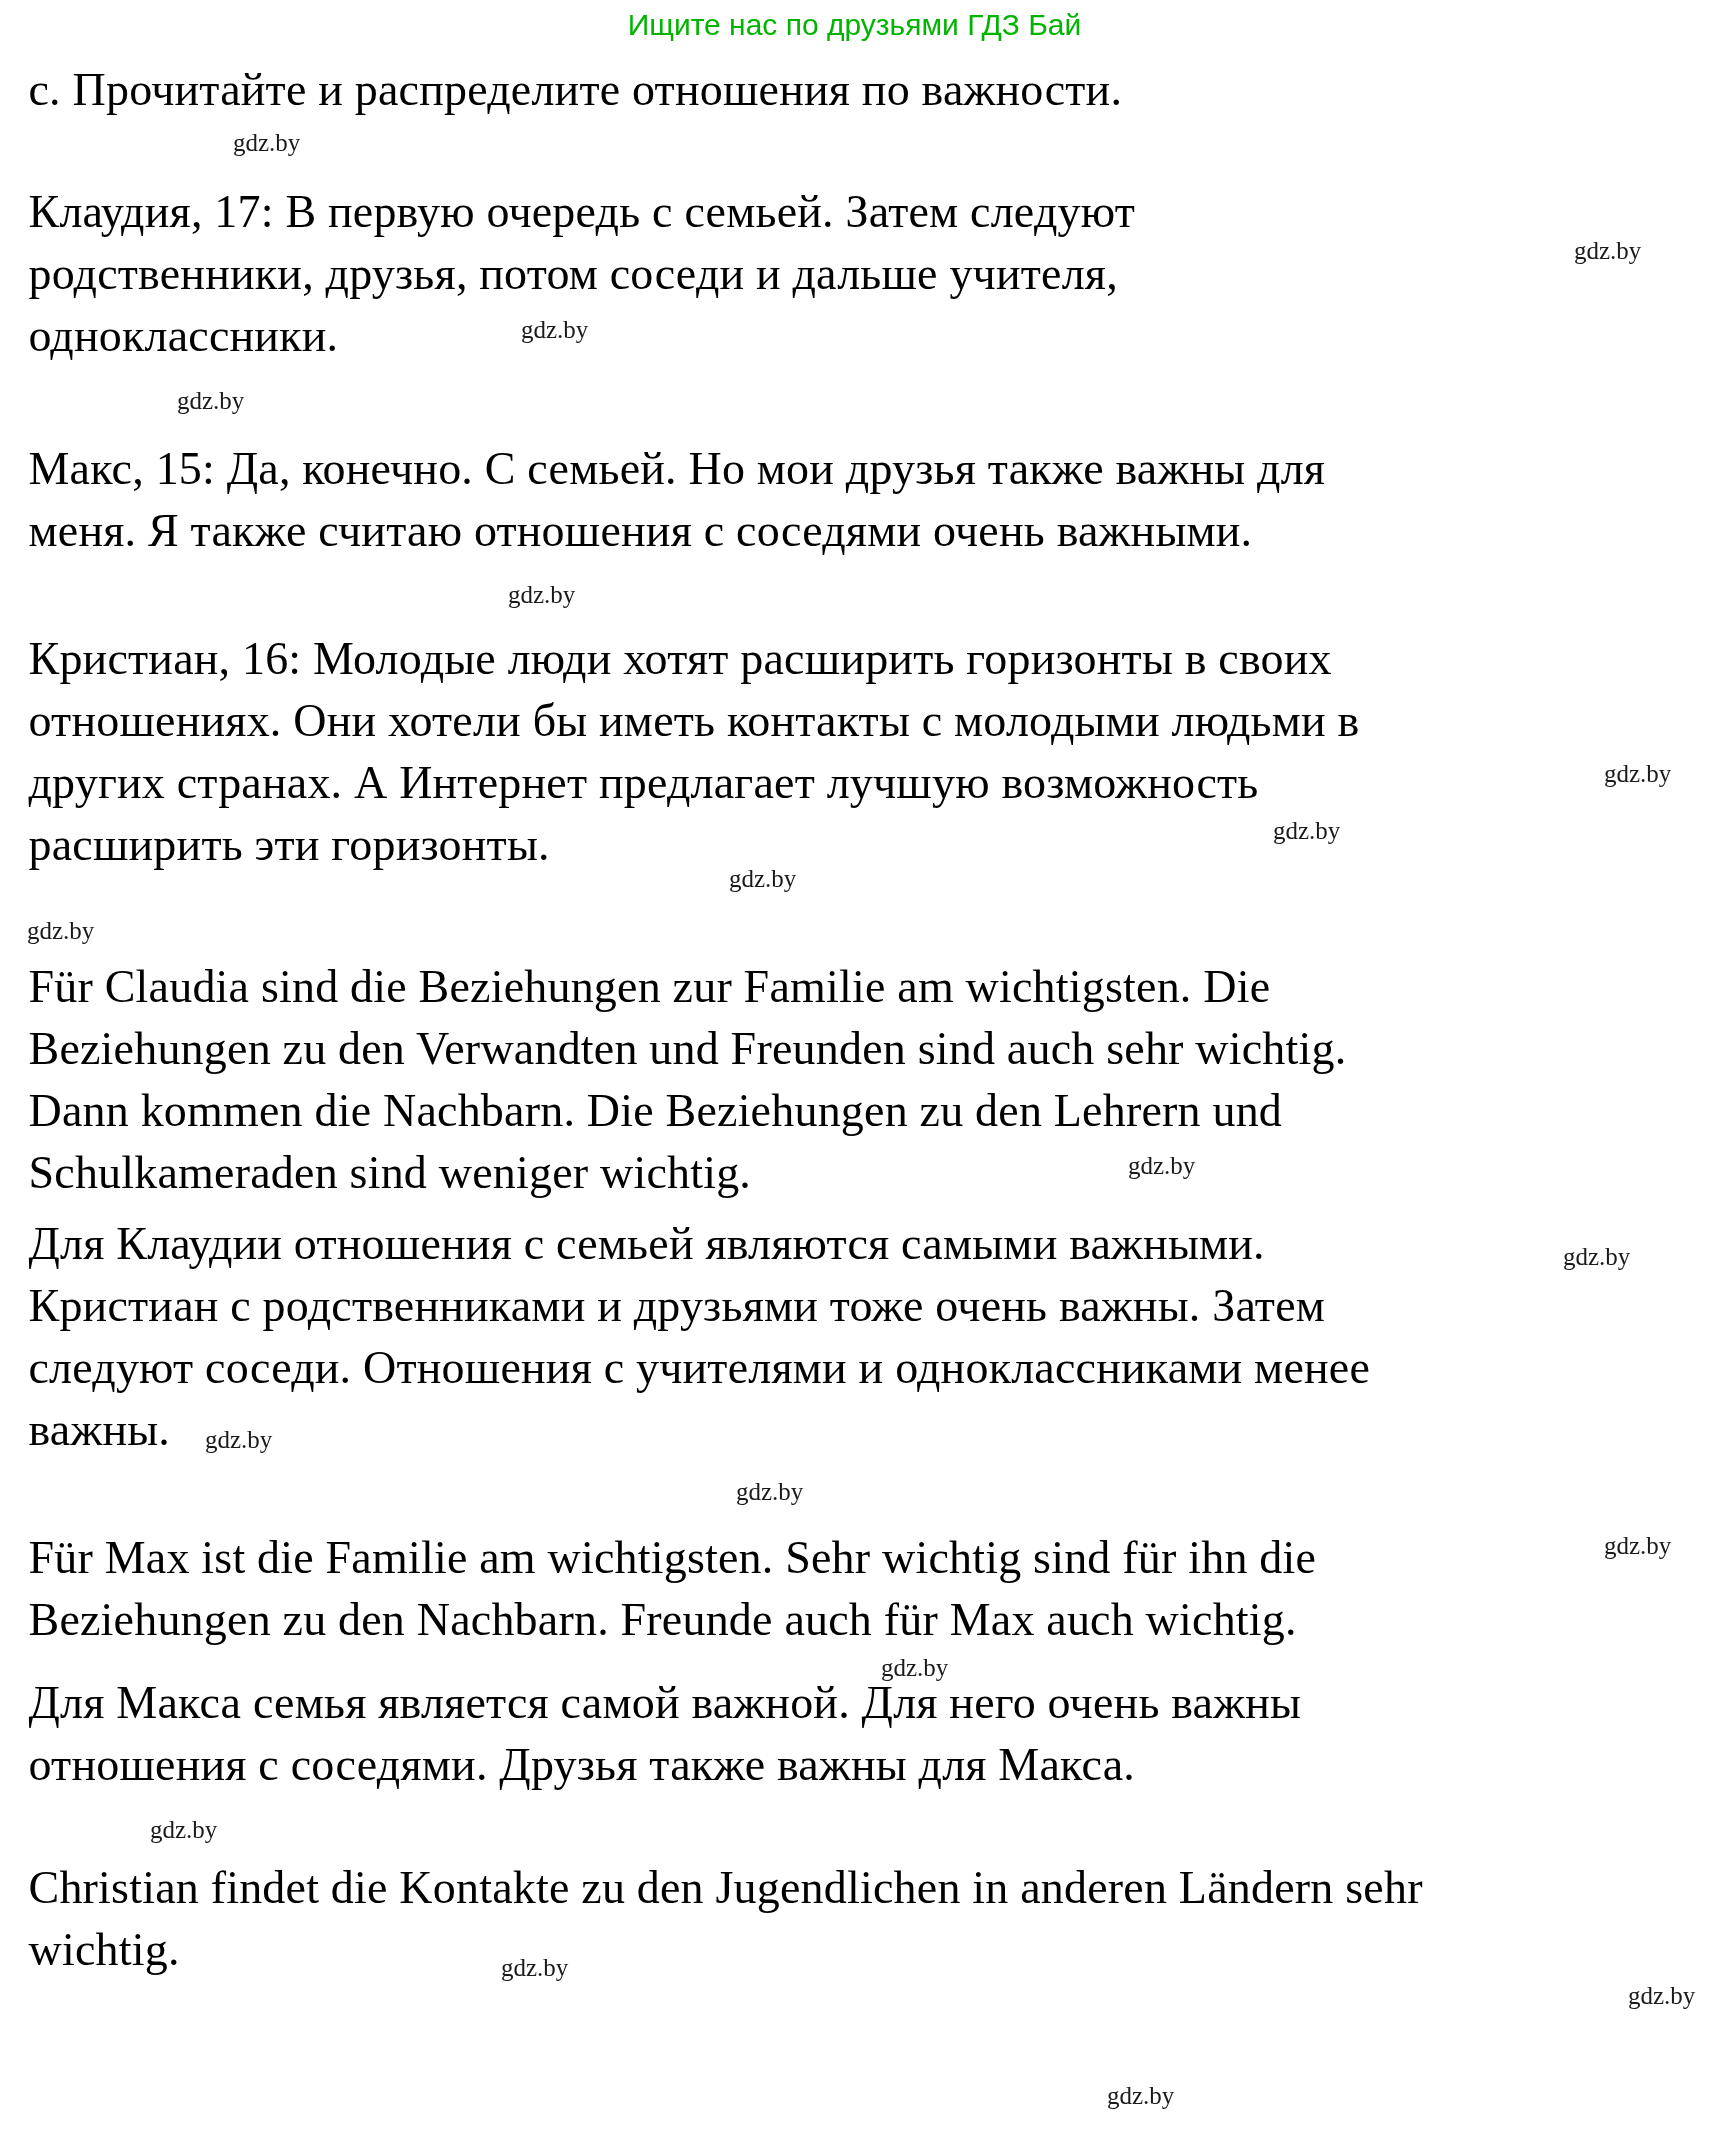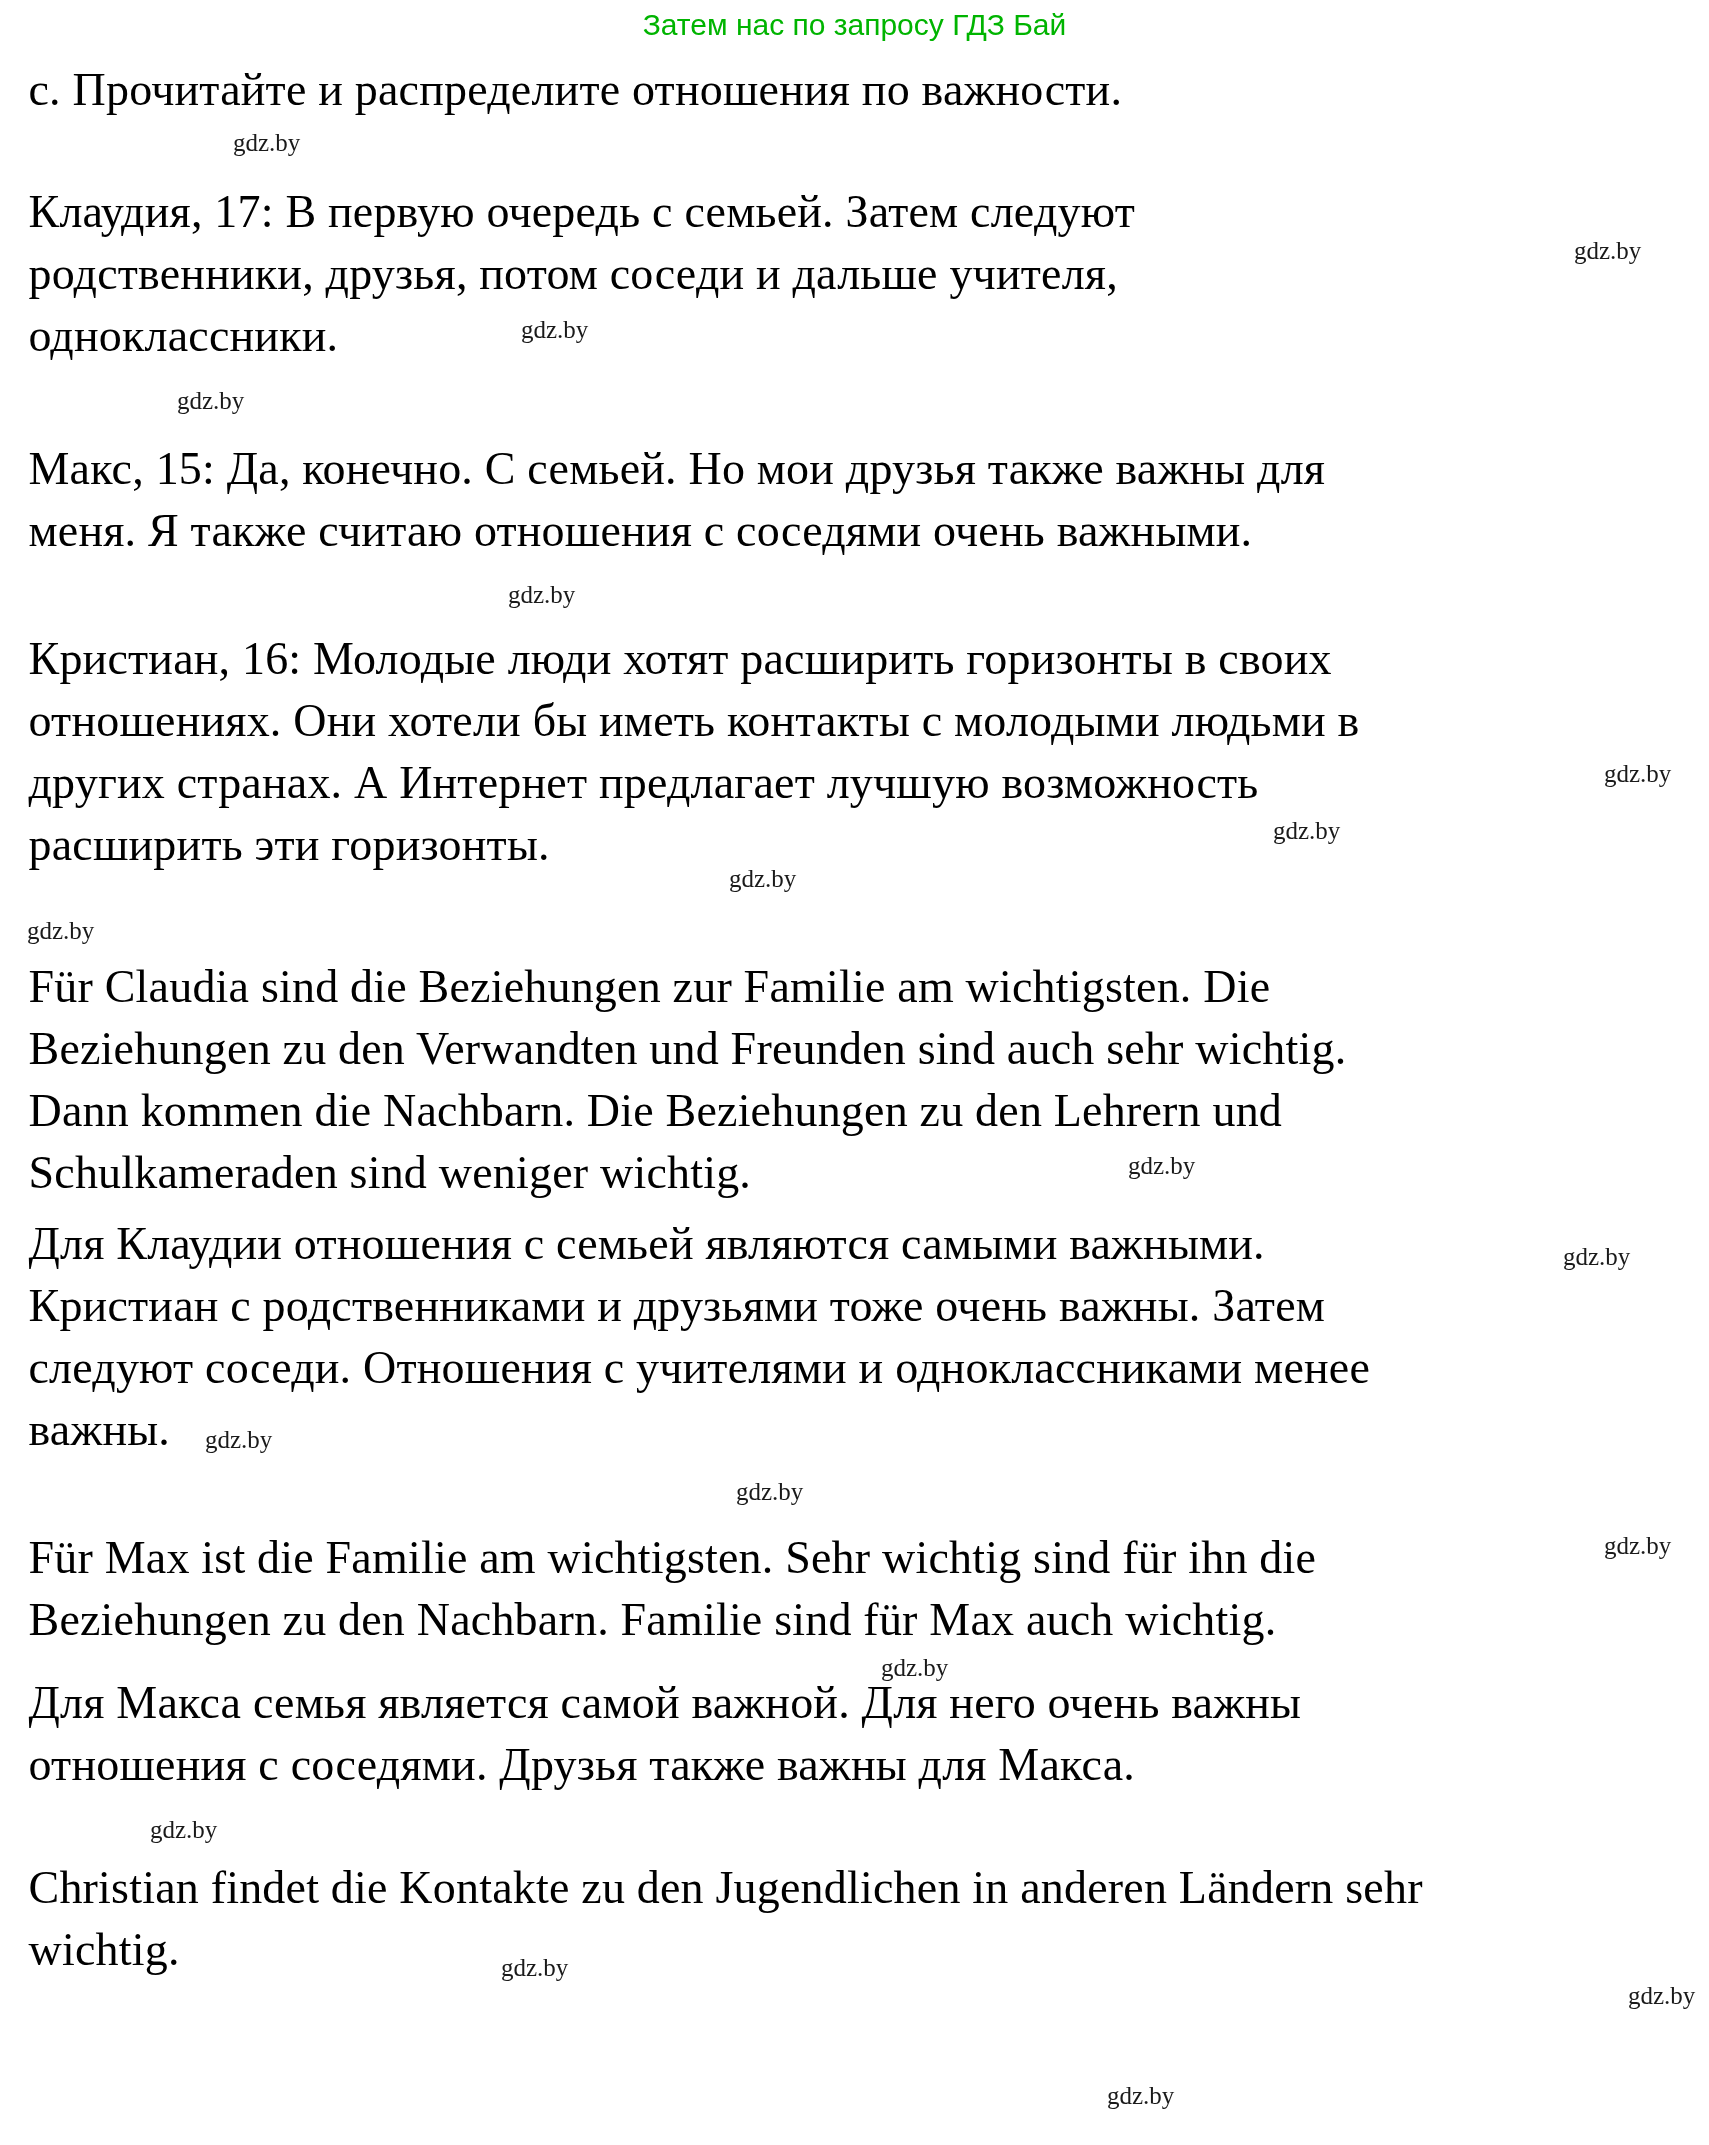--- a/index.html
+++ b/index.html
@@ -41,42 +41,42 @@
     color: var(--accent-green, #00b400);
   }
   .header-line { top: 7.6px;    font-size: 30px; }
   .footer-line { top: 2111px; font-size: 35px; margin-top: 40px; }
 </style>
 </head>
 <body>
 
 <div class="page">
 
-  <div class="green-line header-line">Затем нас по запросу ГДЗ Бай</div>
+  <div class="green-line header-line">Ищите нас по друзьями ГДЗ Бай</div>
 
   <div class="para" style="top:59px">с. Прочитайте и распределите отношения по важности.</div>
   <div class="para" style="top:181px">Клаудия, 17: В первую очередь с семьей. Затем следуют
 родственники, друзья, потом соседи и дальше учителя,
 одноклассники.</div>
   <div class="para" style="top:438px">Макс, 15: Да, конечно. С семьей. Но мои друзья также важны для
 меня. Я также считаю отношения с соседями очень важными.</div>
   <div class="para" style="top:628px">Кристиан, 16: Молодые люди хотят расширить горизонты в своих
 отношениях. Они хотели бы иметь контакты с молодыми людьми в
 других странах. А Интернет предлагает лучшую возможность
 расширить эти горизонты.</div>
   <div class="para" style="top:956px">Für Claudia sind die Beziehungen zur Familie am wichtigsten. Die
 Beziehungen zu den Verwandten und Freunden sind auch sehr wichtig.
 Dann kommen die Nachbarn. Die Beziehungen zu den Lehrern und
 Schulkameraden sind weniger wichtig.</div>
   <div class="para" style="top:1213px">Для Клаудии отношения с семьей являются самыми важными.
 Кристиан с родственниками и друзьями тоже очень важны. Затем
 следуют соседи. Отношения с учителями и одноклассниками менее
 важны.</div>
   <div class="para" style="top:1527px">Für Max ist die Familie am wichtigsten. Sehr wichtig sind für ihn die
-Beziehungen zu den Nachbarn. Familie sind für Max auch wichtig.</div>
+Beziehungen zu den Nachbarn. Freunde auch für Max auch wichtig.</div>
   <div class="para" style="top:1857px">Christian findet die Kontakte zu den Jugendlichen in anderen Ländern sehr
 wichtig.</div>
   <div class="para" style="top:1672px">Для Макса семья является самой важной. Для него очень важны
 отношения с соседями. Друзья также важны для Макса.</div>
 
   <span class="wm" style="left:233px;  top:130px">gdz.by</span>
   <span class="wm" style="left:1574px; top:238px">gdz.by</span>
   <span class="wm" style="left:521px;  top:317px">gdz.by</span>
   <span class="wm" style="left:177px;  top:388px">gdz.by</span>
   <span class="wm" style="left:508px;  top:582px">gdz.by</span>

